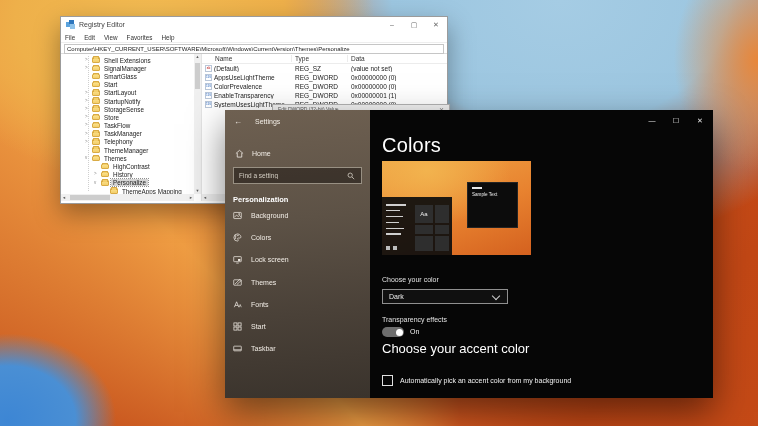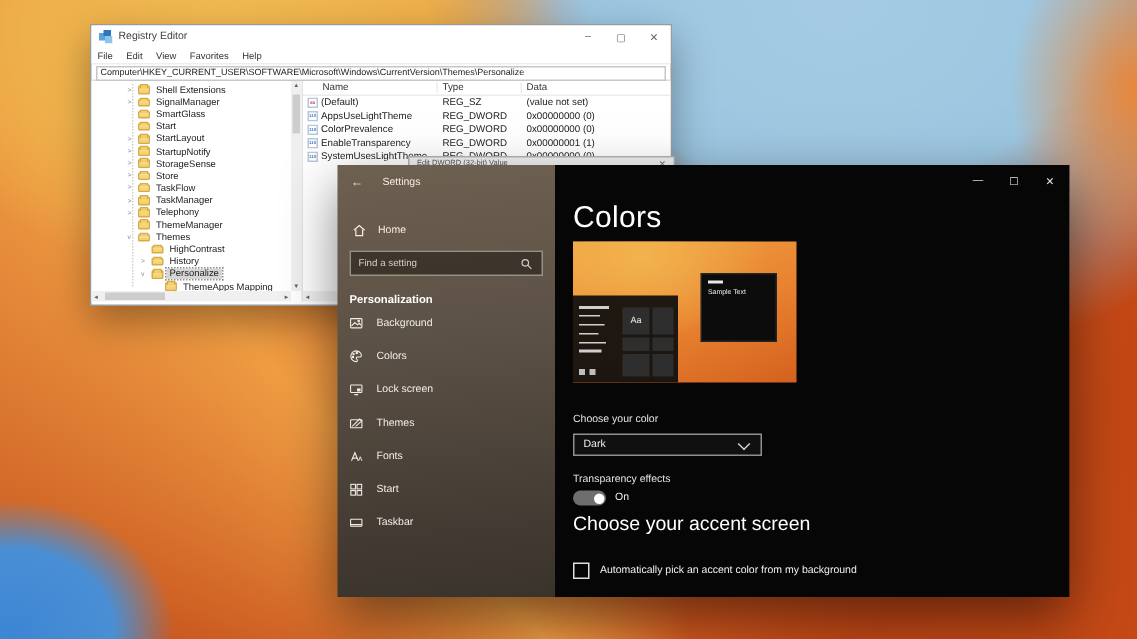--- a/index.html
+++ b/index.html
@@ -457,20 +457,20 @@
       <span class="dd-value">Dark</span>
       <span class="chev"></span>
     </div>
 
     <div class="fld-label" style="top:206px">Transparency effects</div>
     <div class="toggle">
       <span class="knob"></span>
     </div>
     <span class="toggle-state">On</span>
 
-    <div class="accent-head">Choose your accent screen</div>
+    <div class="accent-head">Choose your accent color</div>
 
     <div class="chkrow">
       <span class="chk"></span>
       <span class="chk-label">Automatically pick an accent color from my background</span>
     </div>
   </div>
 </div>
 
 </body></html>

